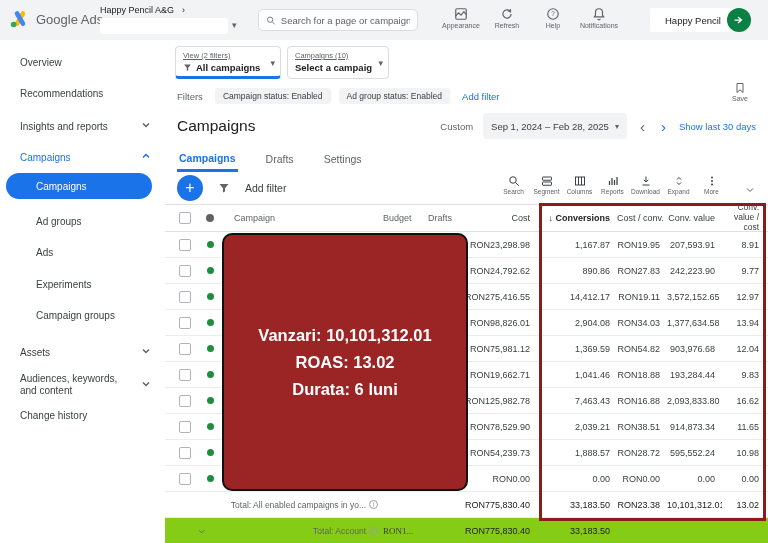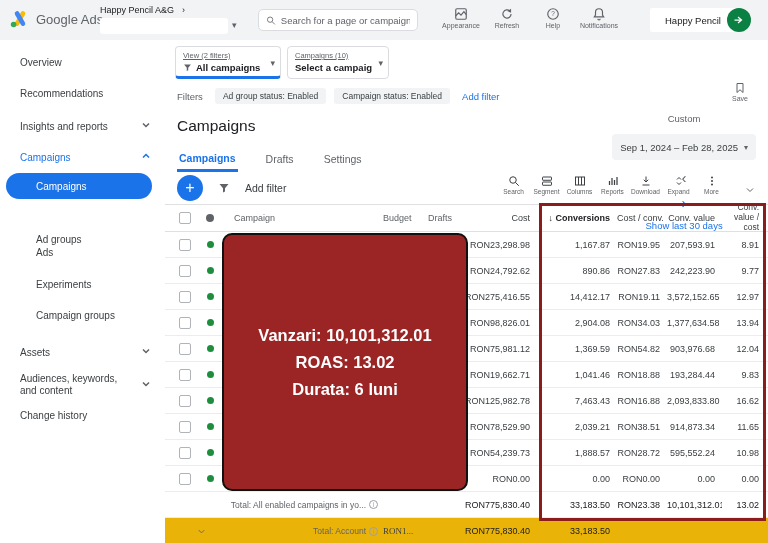--- a/index.html
+++ b/index.html
@@ -53,21 +53,21 @@
   
   .filters-row { position:absolute; left:12px; top:47px; height:18px; display:flex; align-items:center; gap:8px; }
   .filters-title { font-size:9.5px; color:#5f6368; margin-right:4px; }
   .chip { background:#f1f3f4; border-radius:3px; font-size:8.5px; color:#3c4043; padding:3px 8px; white-space:nowrap; cursor:pointer; }
   .add-filter-link { font-size:9.5px; color:#1a73e8; margin-left:4px; cursor:pointer; }
   .save-col { position:absolute; right:20px; top:42px; display:flex; flex-direction:column; align-items:center; gap:1px; cursor:pointer; }
   .save-col .ticon-label { font-size:7px; }
   
   .page-head { position:absolute; left:0; top:70px; width:603px; height:32px; }
   .page-title { position:absolute; left:12px; top:7px; font-size:15.5px; color:#202124; }
-  .ph-right { position:absolute; right:12px; top:3px; display:flex; align-items:center; gap:10px;flex-direction:column; }
+  .ph-right { position:absolute; right:12px; top:3px; display:flex; align-items:center; gap:10px; }
   .date-mode { font-size:9.5px; color:#5f6368; }
   .date-box { background:#f1f3f4; border-radius:4px; height:26px; display:flex; align-items:center; gap:6px;
     padding:0 8px; font-size:9.5px; color:#3c4043; cursor:pointer; white-space:nowrap; }
   .nav-chev { font-size:15px; color:#5f6368; cursor:pointer; line-height:1; padding:0 3px; }
   .show-last { font-size:9.5px; color:#1a73e8; cursor:pointer; white-space:nowrap; }
   
   .tabs { position:absolute; left:12px; top:106px; height:26px; display:flex; gap:26px; }
   .tab { font-size:10.5px; color:#5f6368; display:flex; align-items:center; cursor:pointer; padding:0 2px; }
   .tab.active { color:#1a73e8; font-weight:bold; border-bottom:3px solid #1a73e8; }
   
@@ -101,21 +101,21 @@
   .num { text-align:right; padding-right:7px; font-size:9px; color:#3c4043; }
   .th { cursor:pointer; }
   .th.sorted { color:#202124; font-weight:bold; }
   .th-wrap { white-space:normal; line-height:1.15; font-size:8.5px; text-align:right; }
   .t-label { width:199px; display:flex; justify-content:flex-end; align-items:center; gap:3px; flex:none;
     font-size:8.5px; color:#5f6368; white-space:nowrap; }
   .t-chev { width:44px; display:flex; justify-content:center; flex:none; cursor:pointer; }
   .t-label2 { width:155px; display:flex; justify-content:flex-end; align-items:center; gap:3px; flex:none;
     font-size:8.5px; color:#5f6368; white-space:nowrap; }
   .total-row .num { color:#202124; }
-  .total-account { background:#eab308; border-bottom:none; }
+  .total-account { background:#84cc16; border-bottom:none; }
   .budget-trunc { font-size:9px; color:#3c4043;font-family:Liberation Serif, serif; }
   .info { width:9px; height:9px; border:1px solid #9aa0a6; border-radius:50%; color:#9aa0a6; font-size:6.5px;
     display:inline-flex; align-items:center; justify-content:center; flex:none; }
   .info::after { content:"i"; }
   
   .overlay-box { position:absolute; left:222px; top:233px; width:246px; height:258px; background:#9b2424;
     border:2px solid #111; border-radius:10px; display:flex; flex-direction:column; align-items:center;
     justify-content:center; gap:8px; z-index:5; }
   .overlay-line { color:#fff; font-size:16.5px; font-weight:bold; white-space:nowrap; }
   .highlight-box { position:absolute; left:539px; top:203px; width:227px; height:318px;
@@ -206,21 +206,21 @@
     </div>
     <div class="side-item blue" style="top:103px">
       <span>Campaigns</span>
       <span class="chev"><svg width="10" height="10" viewBox="0 0 10 10">
             <polyline points="2,6.5 5,3.5 8,6.5" fill="none" stroke="#1a73e8" stroke-width="1.5"></polyline>
           </svg></span>
     </div>
     <div class="side-pill" style="top:133px">
         <span>Campaigns</span>
       </div>
-    <div class="side-sub" style="top:185px">
+    <div class="side-sub" style="top:167px">
         <span>Ad groups</span>
       </div>
     <div class="side-sub" style="top:198px">
         <span>Ads</span>
       </div>
     <div class="side-sub" style="top:230px">
         <span>Experiments</span>
       </div>
     <div class="side-sub" style="top:261px">
         <span>Campaign groups</span>
@@ -257,22 +257,22 @@
     <div class="sel-box camp">
       <div class="sel-label">Campaigns (10)</div>
       <div class="sel-value">
           <span>Select a campaign</span>
         </div>
       <span class="sel-caret">▾</span>
     </div>
 
     <div class="filters-row">
       <span class="filters-title">Filters</span>
+      <span class="chip">Campaign status: Enabled</span>
       <span class="chip">Ad group status: Enabled</span>
-      <span class="chip">Campaign status: Enabled</span>
       <span class="add-filter-link">Add filter</span>
     </div>
     <div class="save-col">
       <svg width="12" height="12" viewBox="0 0 24 24">
         <path d="M6 3h12v18l-6-5.5L6 21z" fill="none" stroke="#5f6368" stroke-width="2"></path>
       </svg>
       <span class="ticon-label">Save</span>
     </div>
 
     <div class="page-head">

